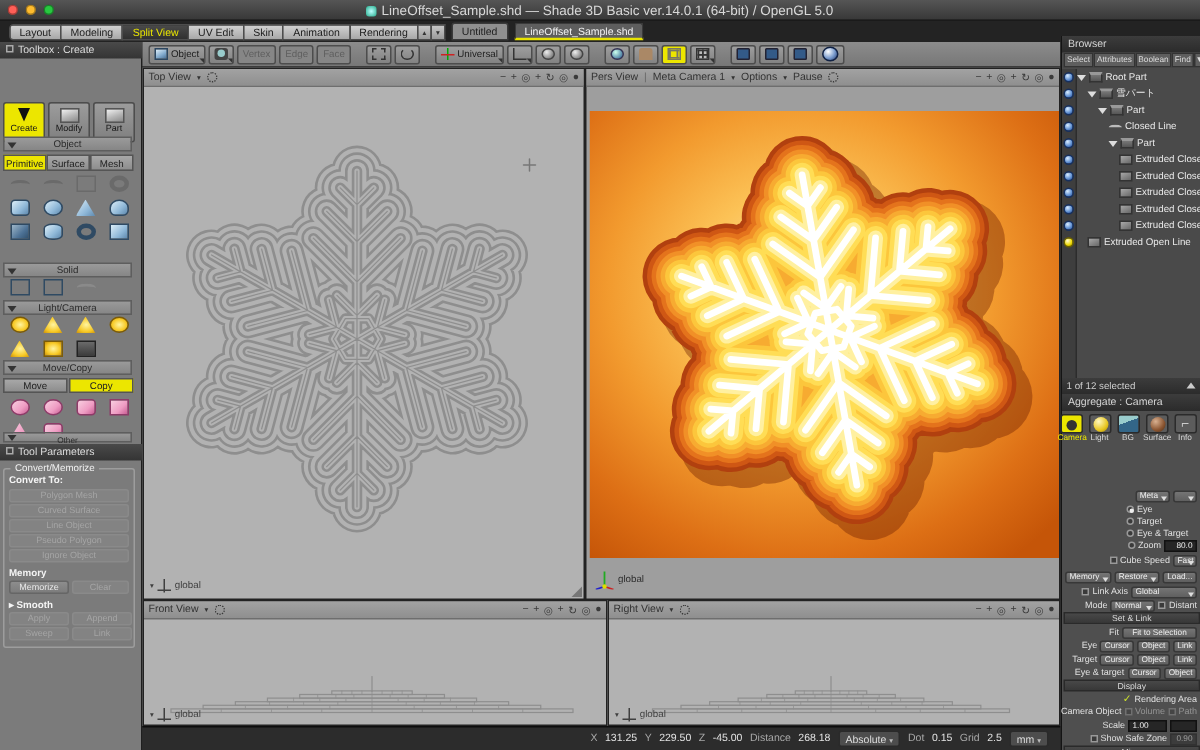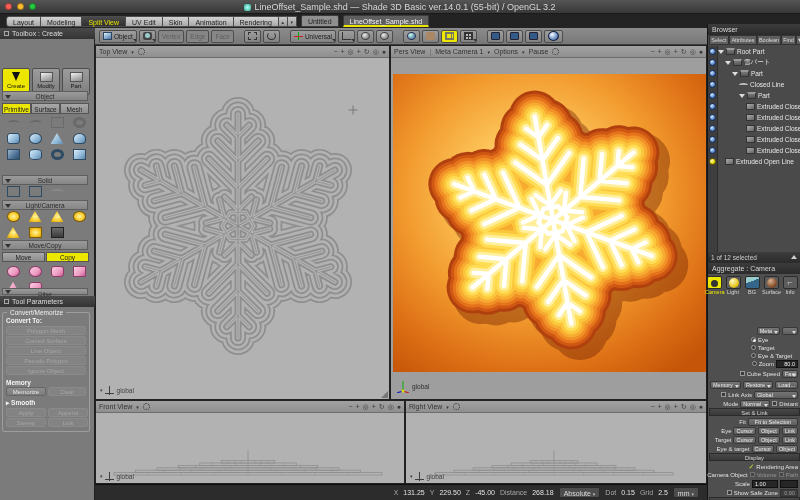--- a/index.html
+++ b/index.html
@@ -176,21 +176,21 @@
 </style>
 </head>
 <body>
 
 <div id="app">
 
   <div class="abs" id="titlebar">
     <span class="tl" style="background:#ff5f57"></span>
     <span class="tl" style="background:#febc2e"></span>
     <span class="tl" style="background:#28c840"></span>
-    <div id="win-title"><span id="doc-ico"></span><span>LineOffset_Sample.shd — Shade 3D Basic ver.14.0.1 (55-bit) / OpenGL 3.2</span></div>
+    <div id="win-title"><span id="doc-ico"></span><span>LineOffset_Sample.shd — Shade 3D Basic ver.14.0.1 (64-bit) / OpenGL 5.0</span></div>
   </div>
 
   <div class="abs" id="tabbar">
     <div style="display:flex;margin-left:6px" id="ws-tabs">
         <div class="wtab">Layout</div>
         <div class="wtab">Modeling</div>
         <div class="wtab active">Split View</div>
         <div class="wtab">UV Edit</div>
         <div class="wtab">Skin</div>
         <div class="wtab">Animation</div>

